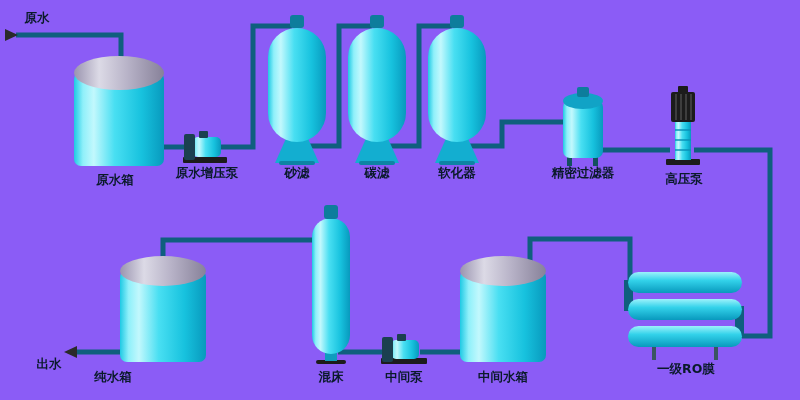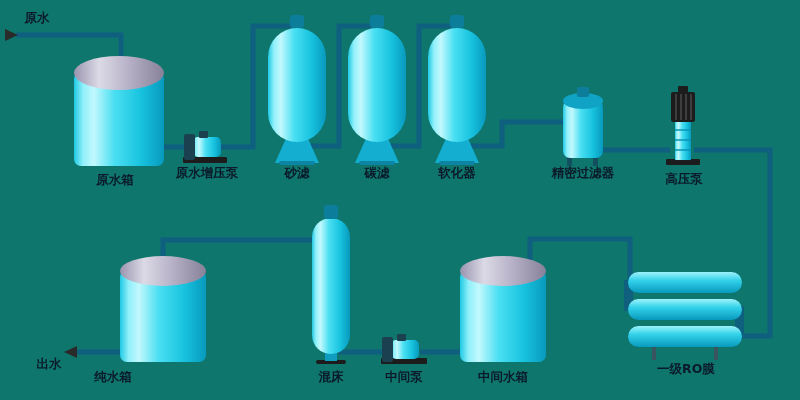--- a/index.html
+++ b/index.html
@@ -1,16 +1,16 @@
 <!DOCTYPE html>
 <html><head>
 <meta charset="utf-8">
 <style>
   html,body{margin:0;padding:0;background:#ffffff;}
-  .canvas{position:relative;width:800px;height:400px;background:#0f766e;overflow:hidden;
+  .canvas{position:relative;width:800px;height:400px;background:#8b5cf6;overflow:hidden;
           font-family:"DejaVu Sans", sans-serif;}
   svg{display:block;}
   .eq-label{font-family:"DejaVu Sans", sans-serif;font-size:12.5px;font-weight:bold;fill:#0a1a2a;}
 </style>
 </head>
 <body>
 
 <div class="canvas">
 <svg width="800" height="400" viewBox="0 0 800 400">
   <defs>

